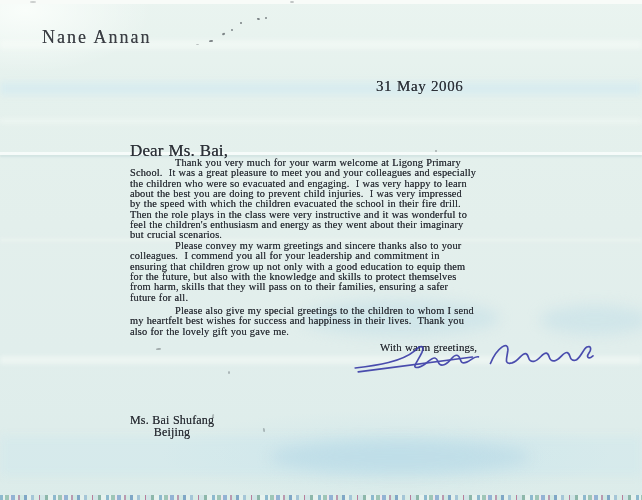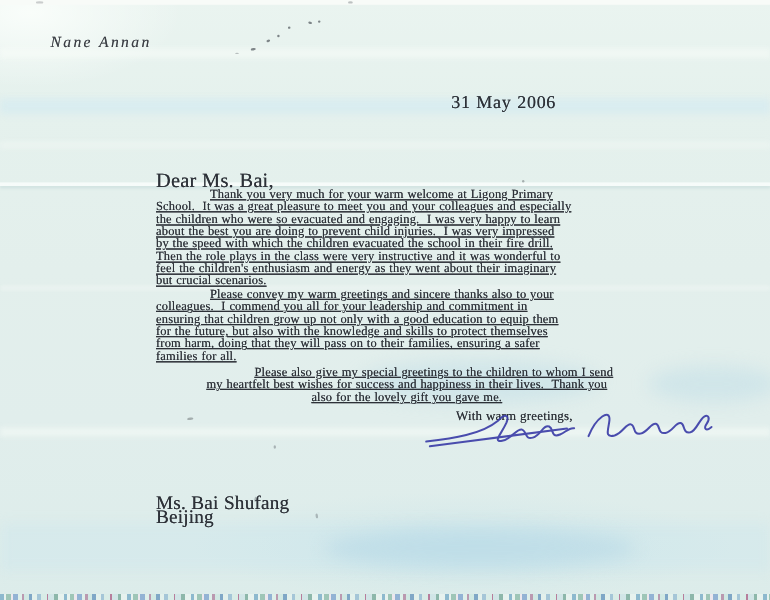--- a/index.html
+++ b/index.html
@@ -43,43 +43,43 @@
         #7fb0c9 0 3px, #e8f3ef 3px 5px, #93bfae 5px 9px, #efe7ee 9px 11px,
         #86a9d0 11px 15px, #dff0ea 15px 18px, #b48ba6 18px 20px, #cfe8e2 20px 24px,
         #6f9bc0 24px 27px, #e4f1ec 27px 31px, #9bbfd4 31px 34px, #d8ece6 34px 39px,
         #b06a8e 39px 40px, #cfe4e6 40px 45px, #7fae9f 45px 48px, #e8f3ef 48px 53px);
   }
   
   .speck { position: absolute; background: rgba(68,74,80,0.65); border-radius: 50%; }
   
   .letterhead {
     position: absolute; left: 42px; top: 27px;
-    font-style: italic; font-size: 13px; letter-spacing: 2px;
+    font-size: 18px; letter-spacing: 2px;
     color: #3b3e44; text-shadow: 0 0 0.5px rgba(59,62,68,0.7);
   }
   .txt {
     color: #2d3138;
     text-shadow: 0 0 0.55px rgba(45,49,56,0.85);
     letter-spacing: 0.15px;
     word-spacing: 0.4px;
   }
   .date { position: absolute; left: 376px; top: 78px; font-size: 15px; letter-spacing: 0.6px; }
   .salutation { position: absolute; left: 130px; top: 141px; font-size: 17px; }
   .para { position: absolute; left: 130px; width: 418px; font-size: 10.4px; }
-  .para .line { height: 10.35px; line-height: 10.35px; white-space: pre; text-decoration: underline; }
+  .para .line { height: 10.35px; line-height: 10.35px; white-space: pre; }
   .para .line.indent { padding-left: 45px; }
   .p1 { top: 158px; }
   .p2 { top: 241px; }
-  .p3 { top: 306px; text-align: center; }
+  .p3 { top: 306px; }
   .closing { position: absolute; left: 380px; top: 341px; font-size: 10.8px; }
   .signature {
     position: absolute; left: 352px; top: 335px; width: 242px; height: 46px;
     transform: rotate(-1.5deg);
   }
-  .recipient { position: absolute; left: 130px; top: 414px; font-size: 16px; }
+  .recipient { position: absolute; left: 130px; top: 414px; font-size: 12px; text-align: center; }
   .recipient div { line-height: 12px; }
 </style>
 </head>
 <body>
 
 <div class="paper">
 
   <div class="top-edge"></div>
   <div class="streak s1"></div>
   <div class="streak s2"></div>
@@ -125,22 +125,22 @@
     <div class="line">Then the role plays in the class were very instructive and it was wonderful to</div>
     <div class="line">feel the children's enthusiasm and energy as they went about their imaginary</div>
     <div class="line">but crucial scenarios.</div>
   </div>
 
   <div class="para p2 txt">
     <div class="line indent">Please convey my warm greetings and sincere thanks also to your</div>
     <div class="line">colleagues.  I commend you all for your leadership and commitment in</div>
     <div class="line">ensuring that children grow up not only with a good education to equip them</div>
     <div class="line">for the future, but also with the knowledge and skills to protect themselves</div>
-    <div class="line">from harm, doing that they will pass on to their families, ensuring a safer</div>
-    <div class="line">families for all.</div>
+    <div class="line">from harm, skills that they will pass on to their families, ensuring a safer</div>
+    <div class="line">future for all.</div>
   </div>
 
   <div class="para p3 txt">
     <div class="line indent">Please also give my special greetings to the children to whom I send</div>
     <div class="line">my heartfelt best wishes for success and happiness in their lives.  Thank you</div>
     <div class="line">also for the lovely gift you gave me.</div>
   </div>
 
   <div class="closing txt">With warm greetings,</div>
 

